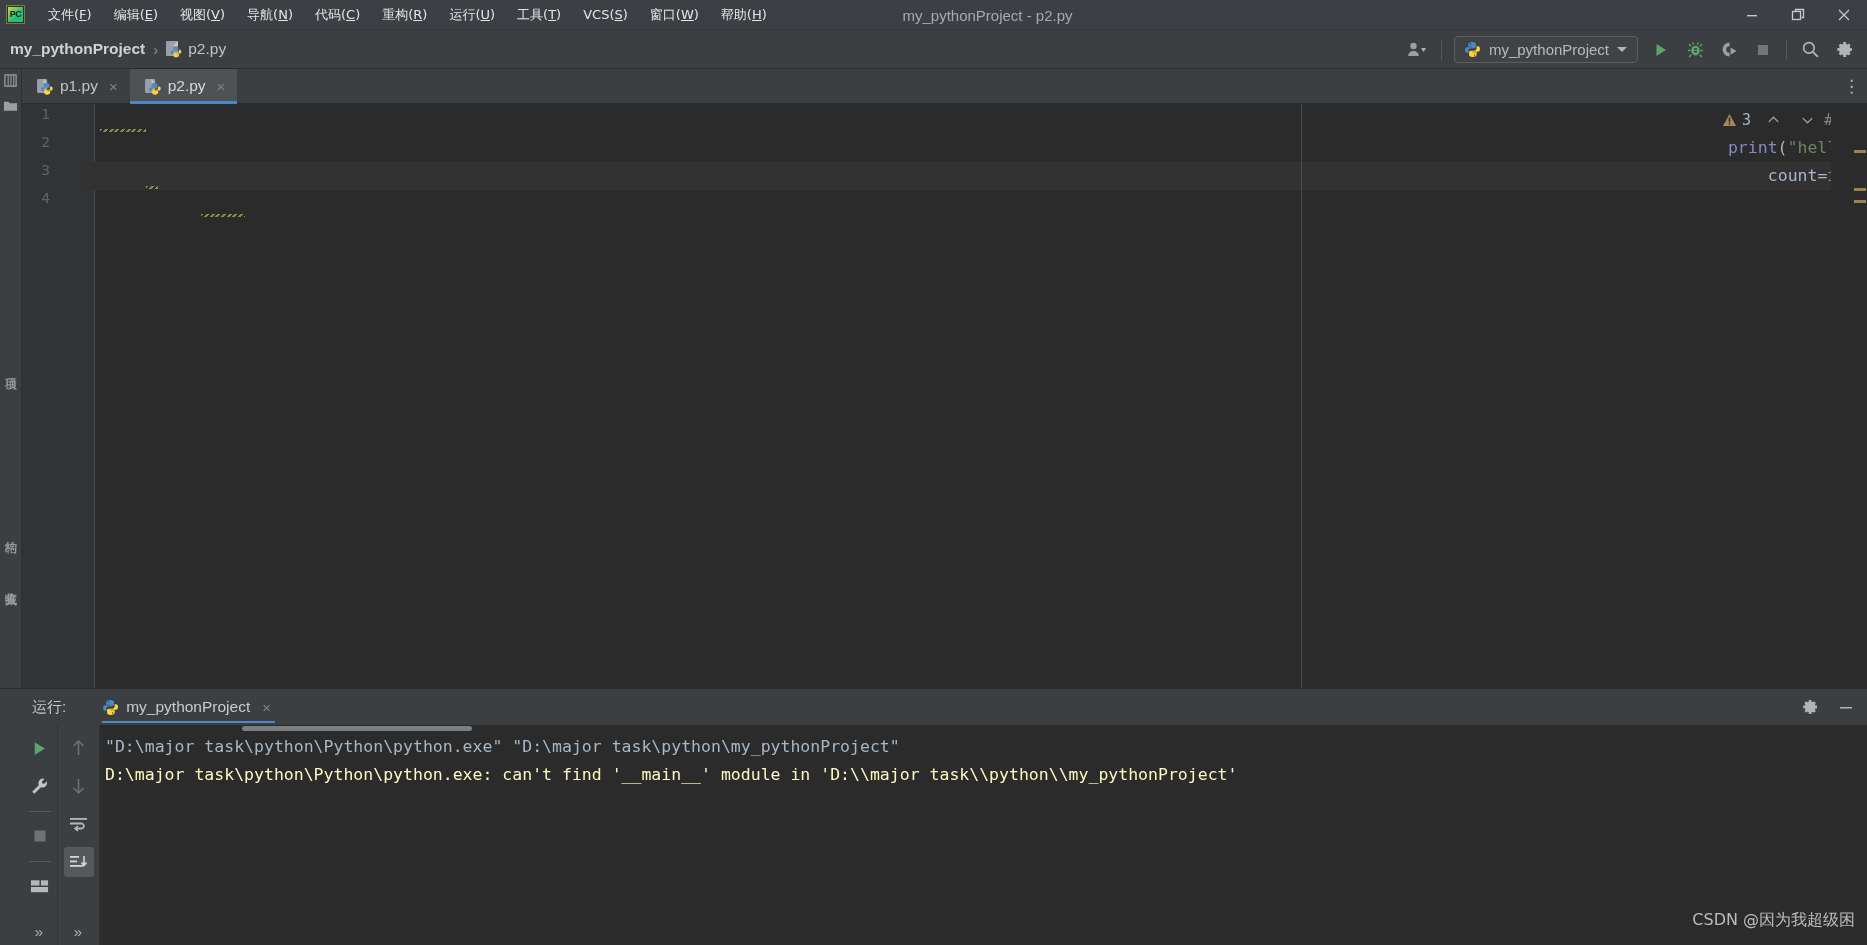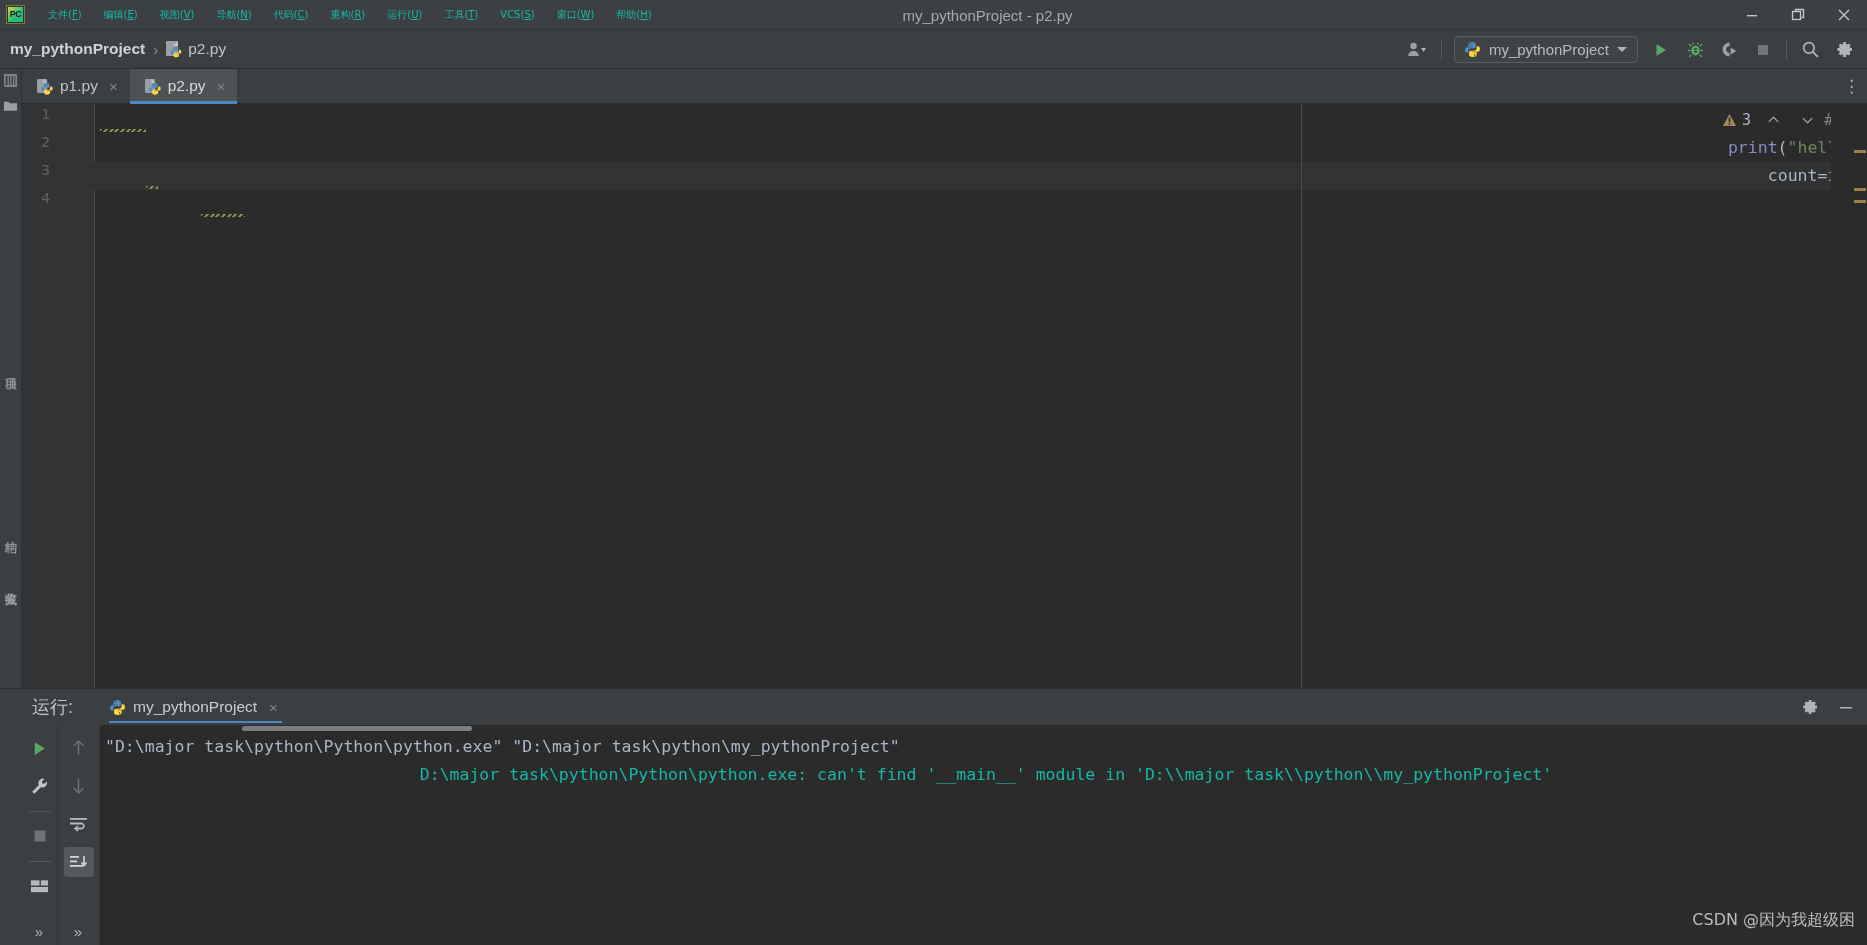--- a/index.html
+++ b/index.html
@@ -30,21 +30,21 @@
     content: ""; position: absolute; left: 1px; top: 1px; right: 1px; bottom: 1px;
     background: linear-gradient(135deg,#f4f14a 0%, #21d789 60%, #21d789 100%);
     opacity: .85;
   }
   .pc-logo span {
     position: relative; z-index: 2; font-size: 9px; font-weight: bold;
     color: #1b1b1b; line-height: 1; letter-spacing: -0.5px; text-align: center;
   }
   .menubar { display: flex; align-items: center; gap: 0px; }
   .menu-item {
-    font-size: 10px; color: #14b8a6; padding: 0 11px;
+    font-size: 13px; color: #e5e5e5; padding: 0 11px;
     white-space: nowrap; cursor: default;
     font-family: "DejaVu Sans", "Liberation Sans", sans-serif;
   }
   .menu-item u { text-decoration: underline; }
   .win-title {
     position: absolute; left: 0; top: 0; width: 1867px; height: 30px;
     display: flex; align-items: center; justify-content: center;
     font-size: 15px; color: #a6a9ad; pointer-events: none; padding-left: 48px;
   }
   .win-title .t { margin-left: 60px; }
@@ -185,21 +185,21 @@
 
   
   .runwin {
     position: absolute; left: 0; top: 688px; width: 1867px; height: 257px;
     background: #3c3f41; border-top: 1px solid #2b2b2b;
   }
   .run-header {
     position: absolute; left: 22px; top: 0; right: 0; height: 36px;
     display: flex; align-items: center;
   }
-  .run-title { font-size: 18px; color: #c2c5c9; margin-left: 10px; }
+  .run-title { font-size: 15px; color: #c2c5c9; margin-left: 10px; }
   .run-tab {
     display: flex; align-items: center; gap: 7px; margin-left: 36px;
     position: relative; height: 36px; padding-right: 4px;
   }
   .run-tab::after {
     content:""; position:absolute; left:0; right:0; bottom:2px; height:2px; background:#4a88c7;
   }
   .run-tab-label { font-size: 15.5px; color: #c8cbcf; }
   .run-tab-close { font-size: 15px; color: #81858a; margin-left: 5px; }
   .run-header-right {
@@ -227,21 +227,21 @@
 
   .console {
     position: absolute; left: 100px; top: 36px; right: 0; height: 221px;
     background: #2b2b2b; padding: 8px 0 0 0; overflow: hidden;
   }
   .cline {
     font-family: "DejaVu Sans Mono", "Liberation Mono", monospace;
     font-size: 16.5px; line-height: 28px; white-space: pre; padding-left: 5px;
   }
   .cline.out { color: #a9b7c6; }
-  .cline.err { color: #14b8a6; text-align: center; }
+  .cline.err { color: #fef9c3; }
   .cline.cn { font-family: "DejaVu Sans", sans-serif; font-size: 15px; color: #cfd2d6; }
   .console-scroll {
     position: absolute; left: 142px; top: 1px; width: 230px; height: 5px;
     background: #7a7e82; border-radius: 3px;
   }
 
   .watermark {
     position: absolute; right: 12px; bottom: 14px; font-size: 16px; color: #b9bcc0;
     font-family: "DejaVu Sans", sans-serif;
   }

